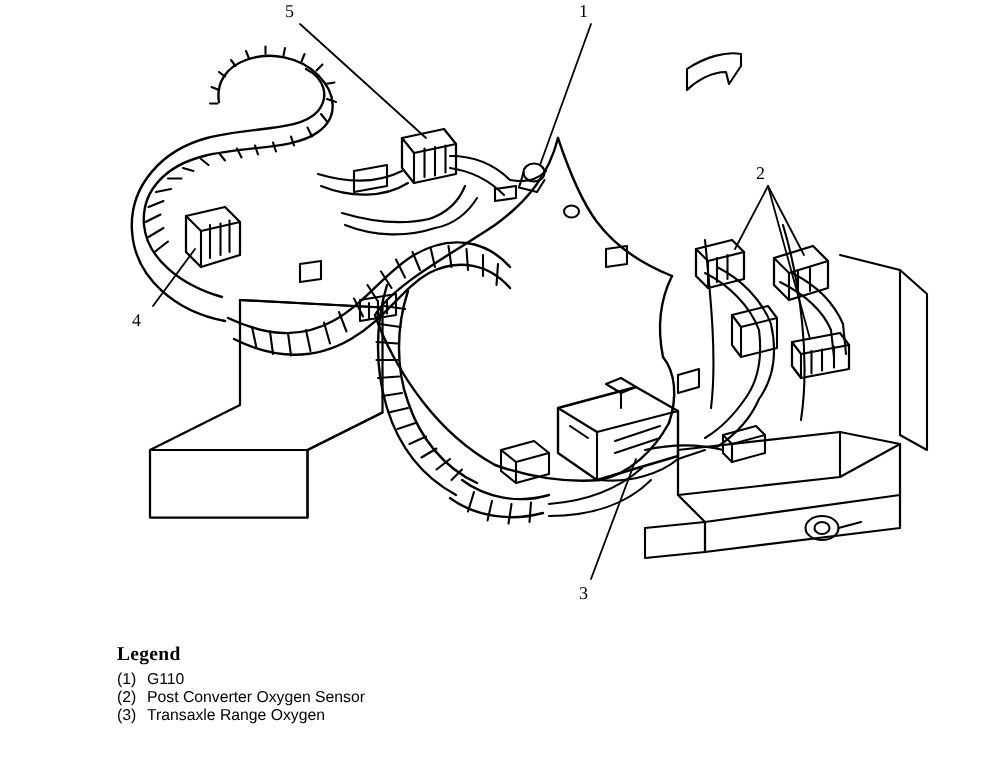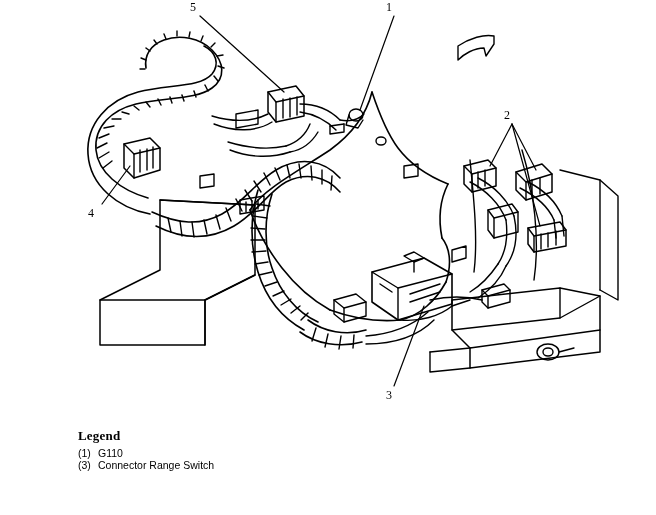--- a/index.html
+++ b/index.html
@@ -338,18 +338,21 @@
   <div class="callout-num" style="left:88px; top:206px;">4</div>
   <div class="callout-num" style="left:190px; top:0px;">5</div>
 
   <div class="legend">
     <div class="legend-title">Legend</div>
     <ul class="legend-list">
       <li class="legend-item">
         <span class="legend-num">(1)</span><span>G110</span>
       </li>
       <li class="legend-item">
-        <span class="legend-num">(3)</span><span>Connector Range Switch</span>
+        <span class="legend-num">(2)</span><span>Post Converter Oxygen Sensor</span>
+      </li>
+      <li class="legend-item">
+        <span class="legend-num">(3)</span><span>Transaxle Range Oxygen</span>
       </li>
     </ul>
   </div>
 
 </div>
 
 </body></html>

